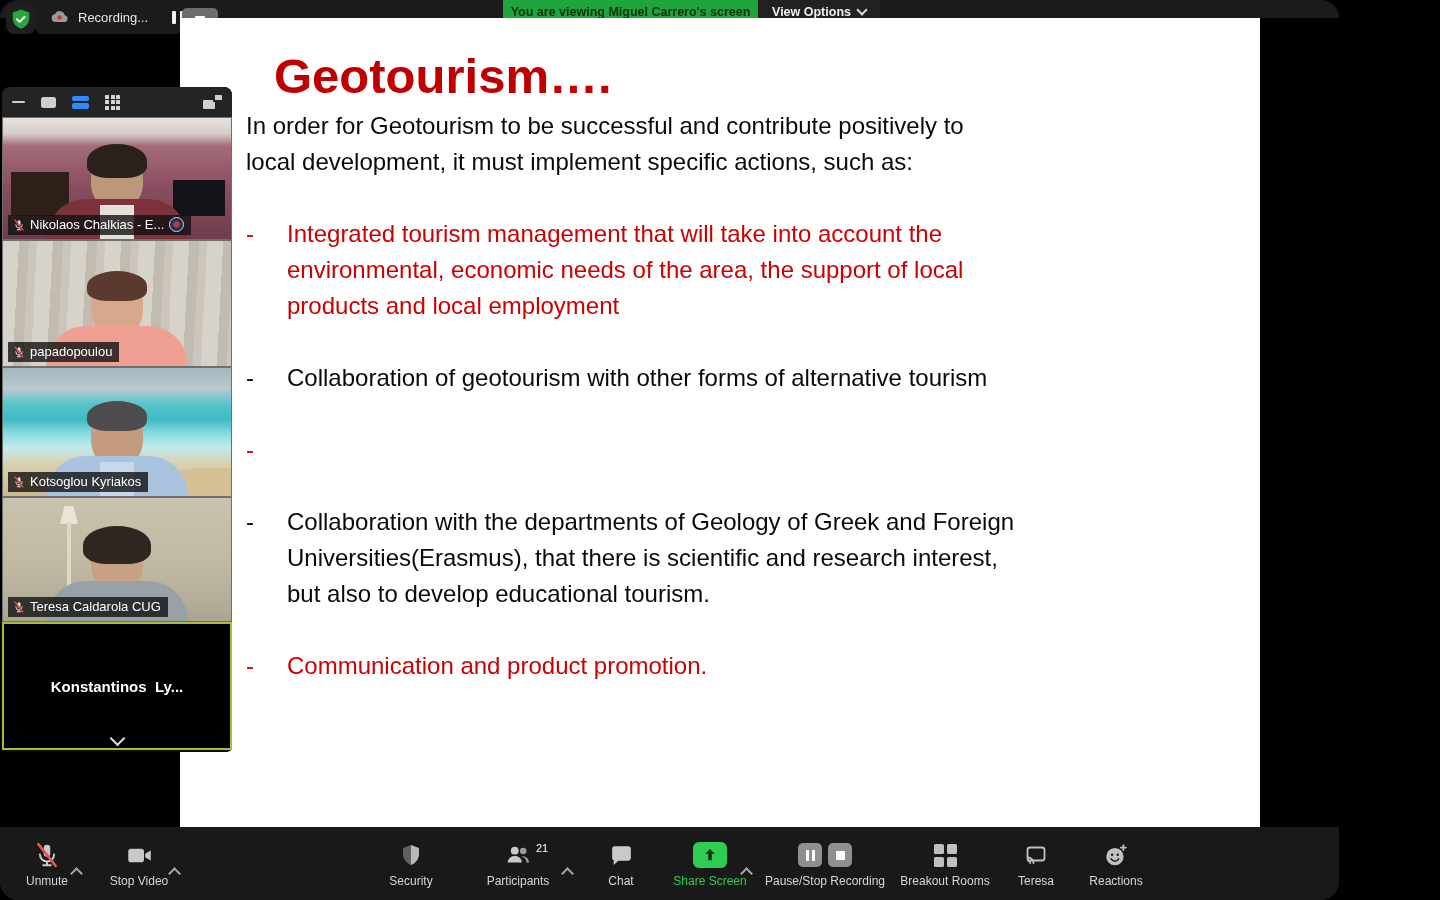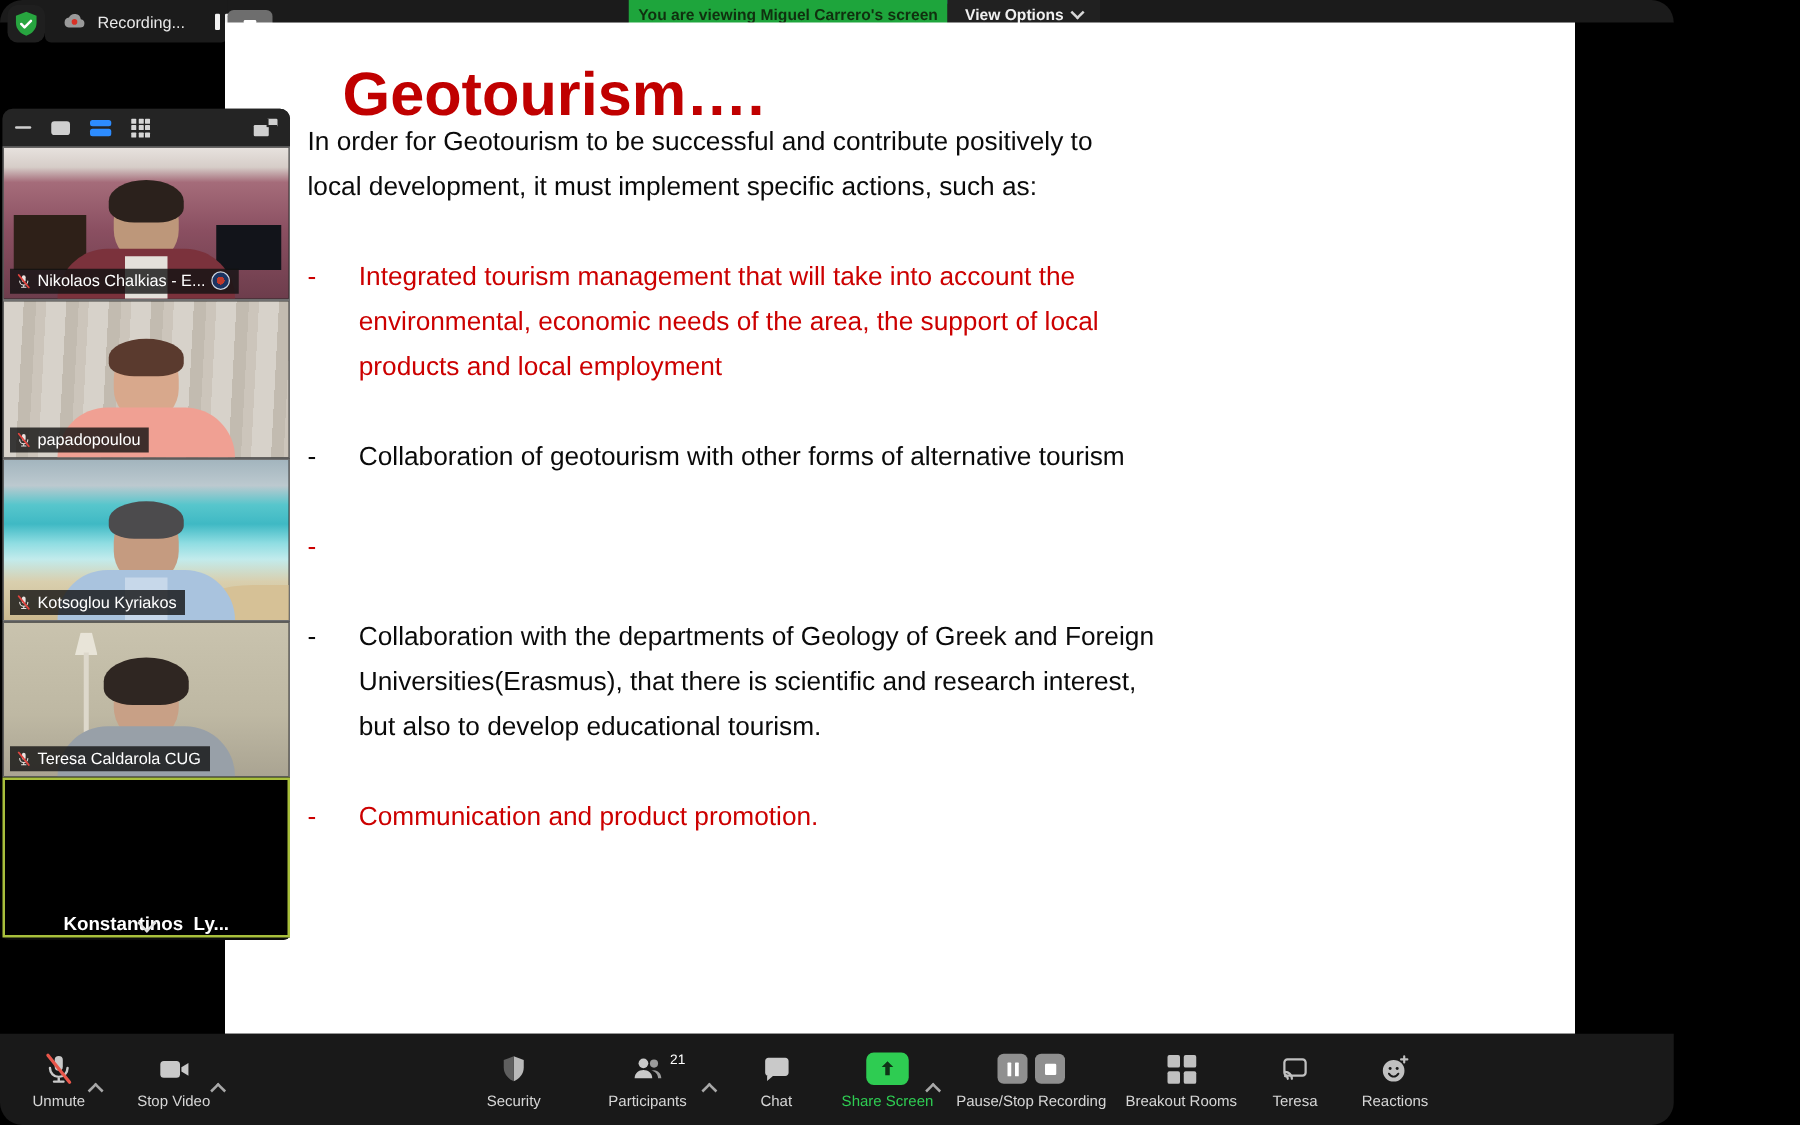--- a/index.html
+++ b/index.html
@@ -36,21 +36,21 @@
 
   .caret-up { display:inline-block; width:9px; height:9px; border-left:2px solid #a8a8a8;
               border-top:2px solid #a8a8a8; transform:rotate(45deg); }
   .caret-down { display:inline-block; width:8px; height:8px; border-right:2px solid #cfcfcf;
               border-bottom:2px solid #cfcfcf; transform:rotate(45deg); margin-top:-4px; }
 
   
   .slide { position:absolute; left:180px; top:18px; width:1080px; height:809px; background:#fff; }
   .slide-title { position:absolute; left:94px; top:12px; font-size:49px; line-height:1.1;
                  font-weight:700; color:#c00000;margin-top:20px; }
-  .slide-body { position:absolute; left:66px; top:78px; width:935px; font-size:21px; line-height:36px; color:#0a0a0a; }
+  .slide-body { position:absolute; left:66px; top:90px; width:935px; font-size:24px; line-height:36px; color:#0a0a0a; }
   .slide-intro { white-space:pre-line; }
   .bullet { display:flex; margin-top:36px; }
   .bullet .dash { width:41px; flex:none; }
   .bullet .btext { white-space:pre-line; }
   .bullet.red { color:#cc0000; }
   .bullet.black { color:#0a0a0a; }
 
   
   .panel { position:absolute; left:2px; top:87px; width:230px; height:665px; background:#0c0c0c;
            border-radius:8px 8px 5px 5px; display:flex; flex-direction:column; z-index:5; }
@@ -65,21 +65,21 @@
   .gallery-grid { display:grid; grid-template-columns:repeat(3,4px); grid-auto-rows:4px; gap:1.5px; }
   .gallery-grid i { background:#d6d6d6; border-radius:0.5px; }
   .pip-layout { position:relative; width:19px; height:14px; }
   .pip-layout .big { position:absolute; left:0; bottom:0; width:12px; height:9px; background:#cfcfcf; border-radius:1px; }
   .pip-layout .small { position:absolute; right:0; top:0; width:9px; height:7px; background:#cfcfcf;
                        border-radius:1px; border-left:2px solid #242424; border-bottom:2px solid #242424; }
 
   .tile { position:relative; overflow:hidden; flex:none; cursor:pointer; }
   .tile.video { border:1px solid #6f6f6f; }
   .t1 { height:123px; } .t2 { height:127px; } .t3 { height:130px; } .t4 { height:125px; }
-  .t5 { height:128px; background:#000; border:2px solid #a8bf3c; display:flex; align-items:flex-end;
+  .t5 { height:128px; background:#000; border:2px solid #a8bf3c; display:flex; align-items:center;
         justify-content:center; }
   .t5 .tile-name { color:#fff; font-size:15px; font-weight:700; white-space:pre; }
   .t5 .panel-chevron { position:absolute; left:0; right:0; bottom:4px; display:flex; justify-content:center; }
 
   .name-tag { position:absolute; left:5px; bottom:4px; display:inline-flex; align-items:center; gap:5px;
               background:rgba(18,18,18,0.8); color:#fff; font-size:13px; padding:2px 7px 3px 5px;
               white-space:nowrap; z-index:3; }
   .logo-badge { width:15px; height:15px; border-radius:50%; flex:none;
                 background:radial-gradient(circle at 50% 50%, #c0392b 0 34%, #1c3361 35% 100%);
                 border:1px solid #cdd5e2; }

